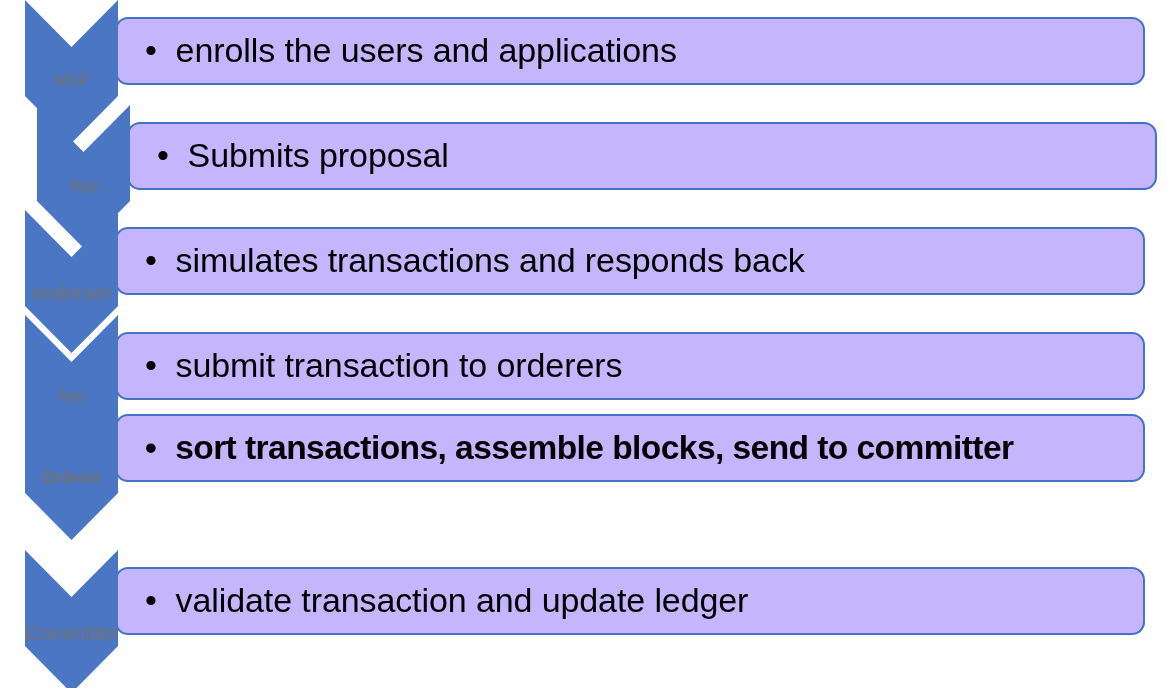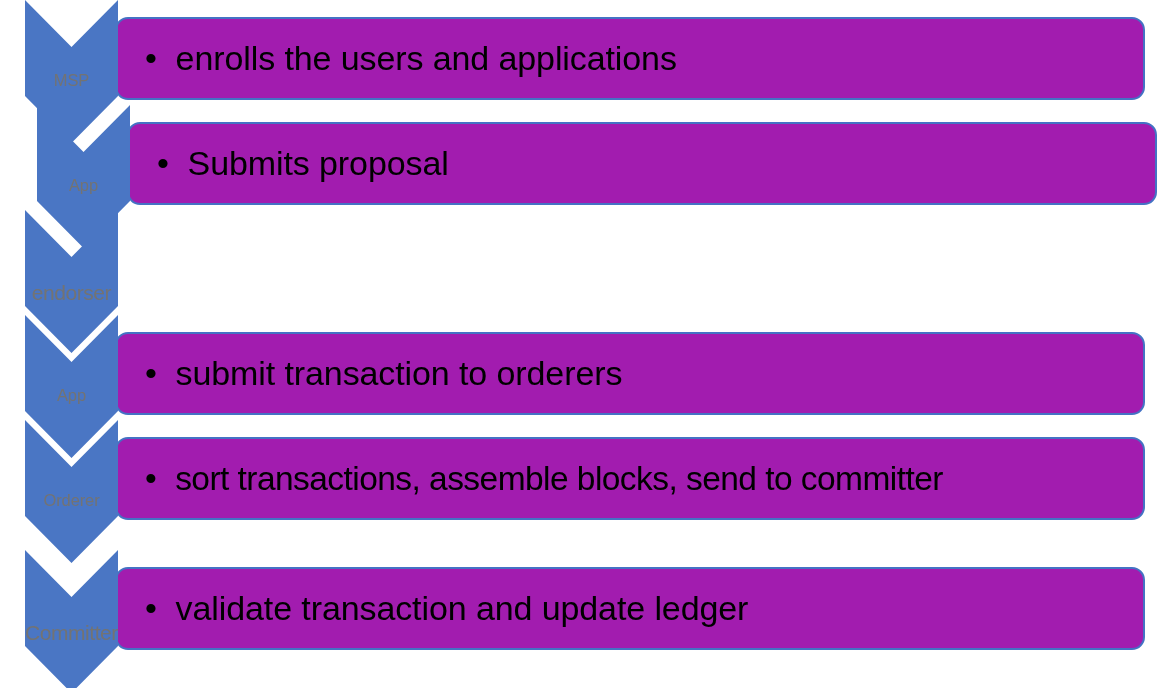--- a/index.html
+++ b/index.html
@@ -29,25 +29,25 @@
     width: 1166px;
     height: 105px;
   }
 
   
   .stage-box {
     position: absolute;
     left: 115px;
     top: 17px;
     width: 1030px;
-    height: 83px;
+    height: 68px;
     box-sizing: border-box;
     border: 2px solid #4472c4;
     border-radius: 13px;
-    background: #a21caf;
+    background: #c4b5fd;
     display: flex;
     align-items: center;
     z-index: 1;
   }
 
   .stage-text {
     display: block;
     padding-left: 28px;
     padding-right: 10px;
     font-size: 34px;
@@ -123,41 +123,44 @@
     </div>
     <div class="stage-chevron">
       <svg viewBox="0 0 93 143" xmlns="http://www.w3.org/2000/svg" aria-hidden="true">
         <polygon points="0,0 46.5,47 93,0 93,96 46.5,143 0,96" fill="#4a76c4"></polygon>
       </svg>
       <div class="chevron-label">App</div>
     </div>
   </div>
 
   <div class="stage-row" style="top:210px;">
+    <div class="stage-box">
+      <span class="stage-text"><span class="bullet-dot">•</span><span>simulates transactions and responds back</span></span>
+    </div>
     <div class="stage-chevron">
       <svg viewBox="0 0 93 143" xmlns="http://www.w3.org/2000/svg" aria-hidden="true">
         <polygon points="0,0 46.5,47 93,0 93,96 46.5,143 0,96" fill="#4a76c4"></polygon>
       </svg>
       <div class="chevron-label small">endorser</div>
     </div>
   </div>
 
   <div class="stage-row" style="top:315px;padding-left:48px;">
     <div class="stage-box">
       <span class="stage-text"><span class="bullet-dot">•</span><span>submit transaction to orderers</span></span>
     </div>
     <div class="stage-chevron">
       <svg viewBox="0 0 93 143" xmlns="http://www.w3.org/2000/svg" aria-hidden="true">
         <polygon points="0,0 46.5,47 93,0 93,96 46.5,143 0,96" fill="#4a76c4"></polygon>
       </svg>
       <div class="chevron-label">App</div>
     </div>
   </div>
 
-  <div class="stage-row" style="top:420px;">
+  <div class="stage-row" style="top:397px;font-weight:bold;">
     <div class="stage-box">
       <span class="stage-text tight"><span class="bullet-dot">•</span><span>sort transactions, assemble blocks, send to committer</span></span>
     </div>
     <div class="stage-chevron">
       <svg viewBox="0 0 93 143" xmlns="http://www.w3.org/2000/svg" aria-hidden="true">
         <polygon points="0,0 46.5,47 93,0 93,96 46.5,143 0,96" fill="#4a76c4"></polygon>
       </svg>
       <div class="chevron-label">Orderer</div>
     </div>
   </div>

